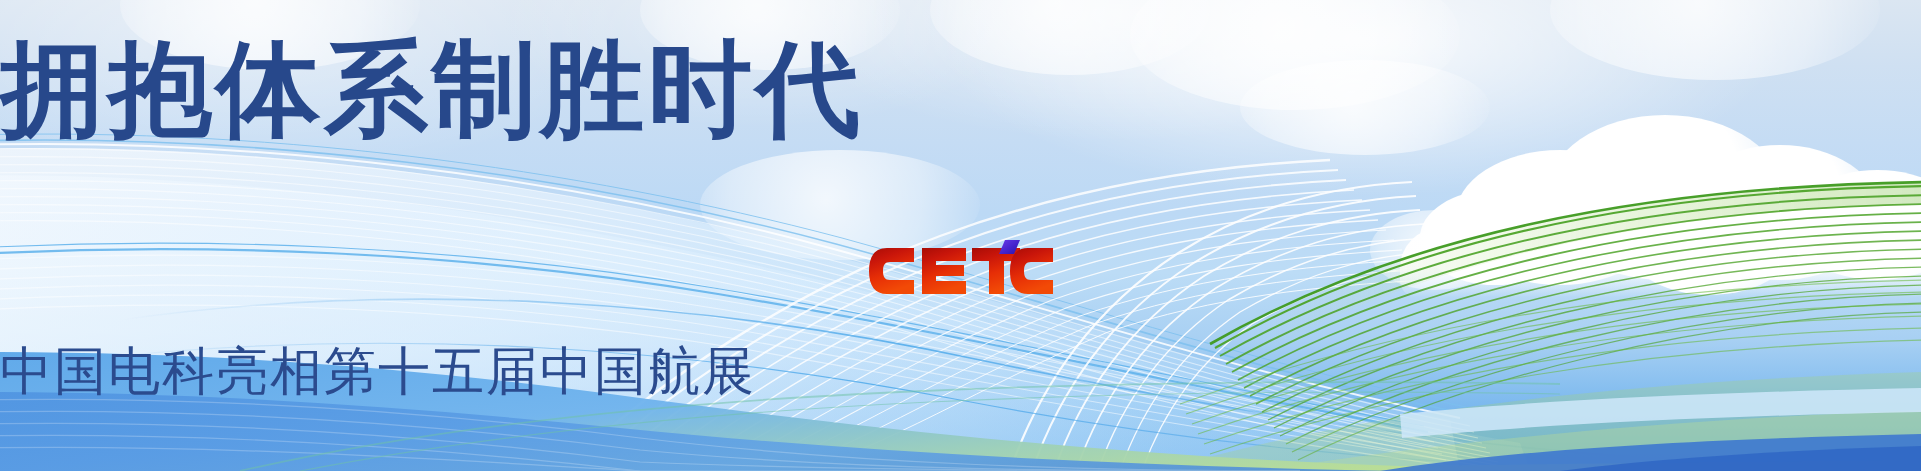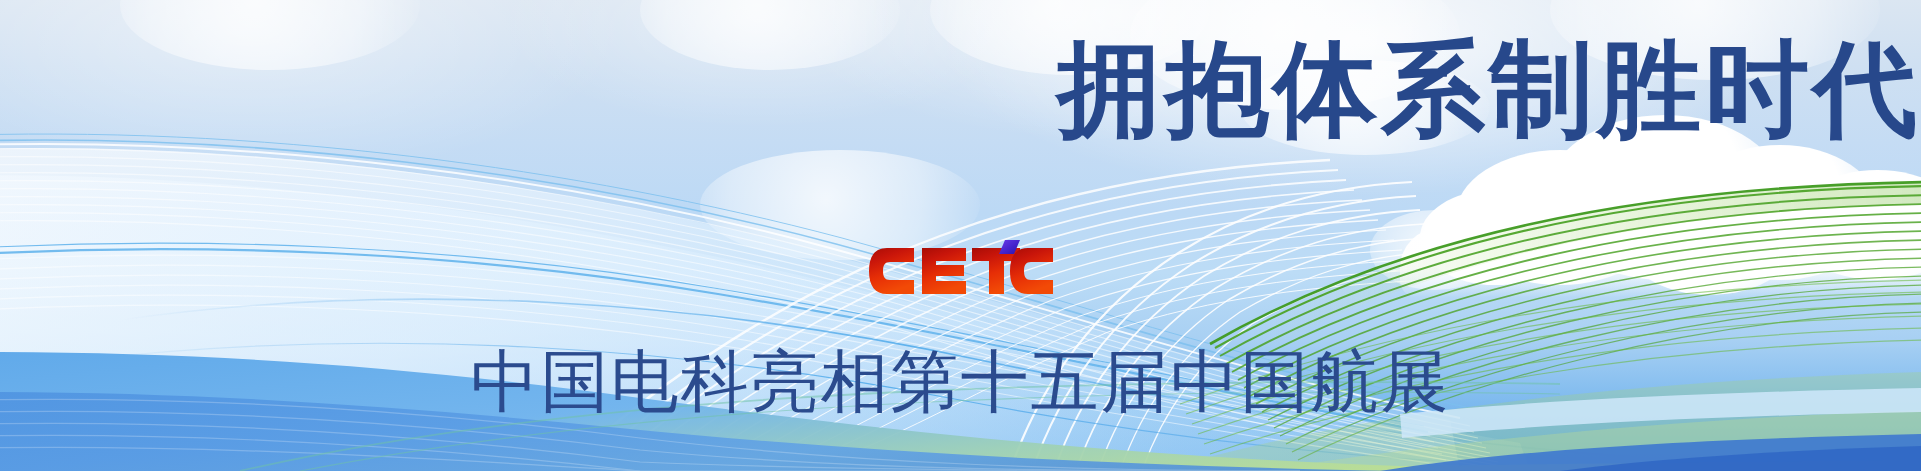--- a/index.html
+++ b/index.html
@@ -72,21 +72,21 @@
 
   
   .content {
     position: absolute; inset: 0;
     pointer-events: none;
   }
   .headline {
     position: absolute;
     left: 0; right: 0;
     top: 34px;
-    text-align: right;
+    text-align: left;
     font-size: 104px;
     line-height: 1.06;
     letter-spacing: 4px;
     font-weight: 700;
     color: #27488B;
     font-family: "Liberation Sans", "DejaVu Sans", sans-serif;
     white-space: nowrap;
   }
   .logo-wrap {
     position: absolute;
@@ -97,22 +97,22 @@
     align-items: flex-start;
   }
   .cetc-logo {
     position: relative;
     display: block;
   }
   .subtitle {
     position: absolute;
     left: 0; right: 0;
     top: 342px;
-    text-align: center;
-    font-size: 68px;
+    text-align: left;
+    font-size: 52px;
     line-height: 1.15;
     letter-spacing: 2px;
     font-weight: 400;
     color: #2B4B8E;
     font-family: "Liberation Sans", "DejaVu Sans", sans-serif;
     white-space: nowrap;
   }
 </style>
 </head>
 <body>

